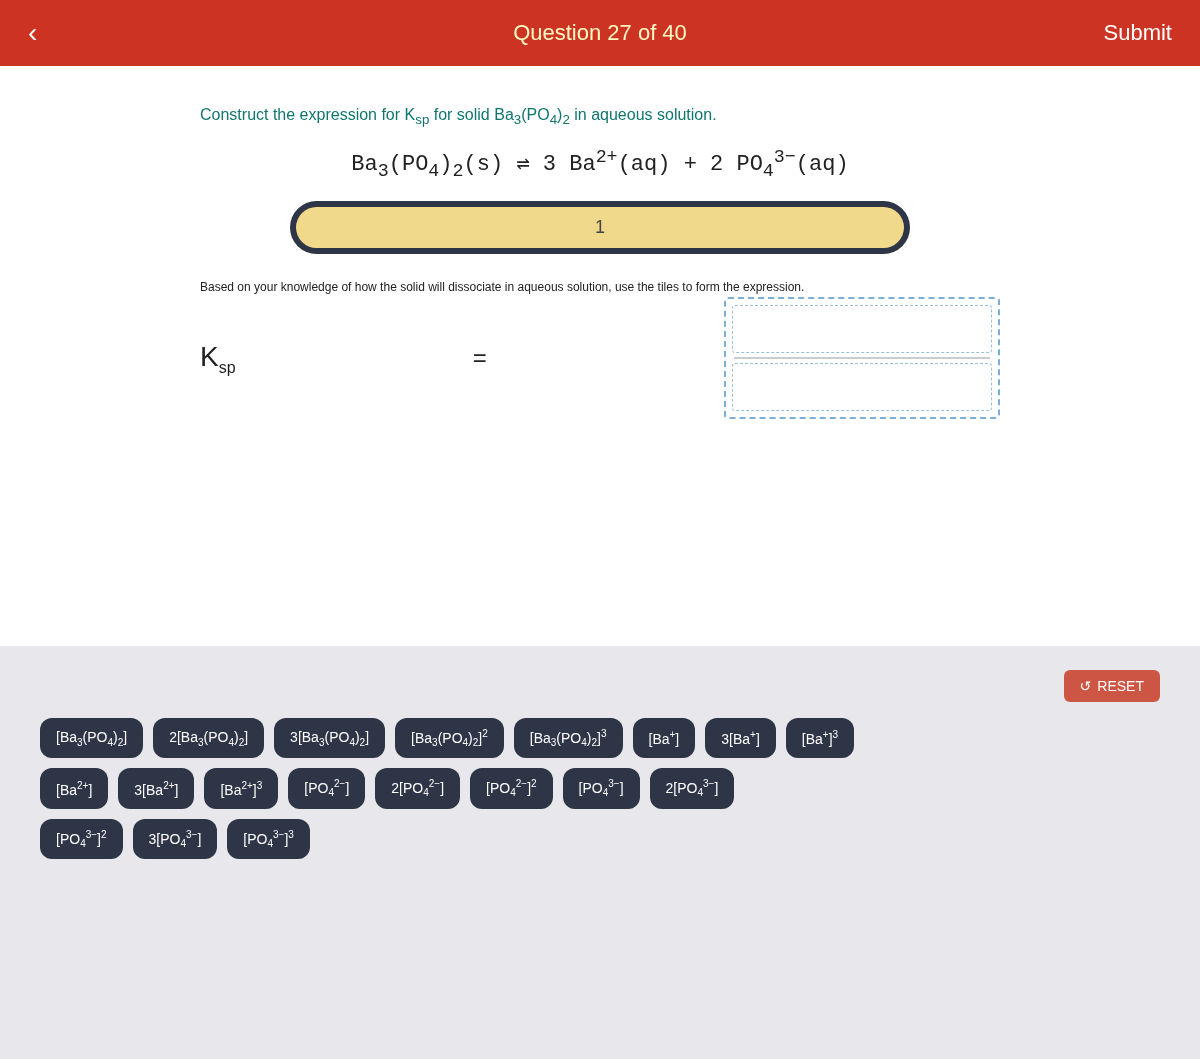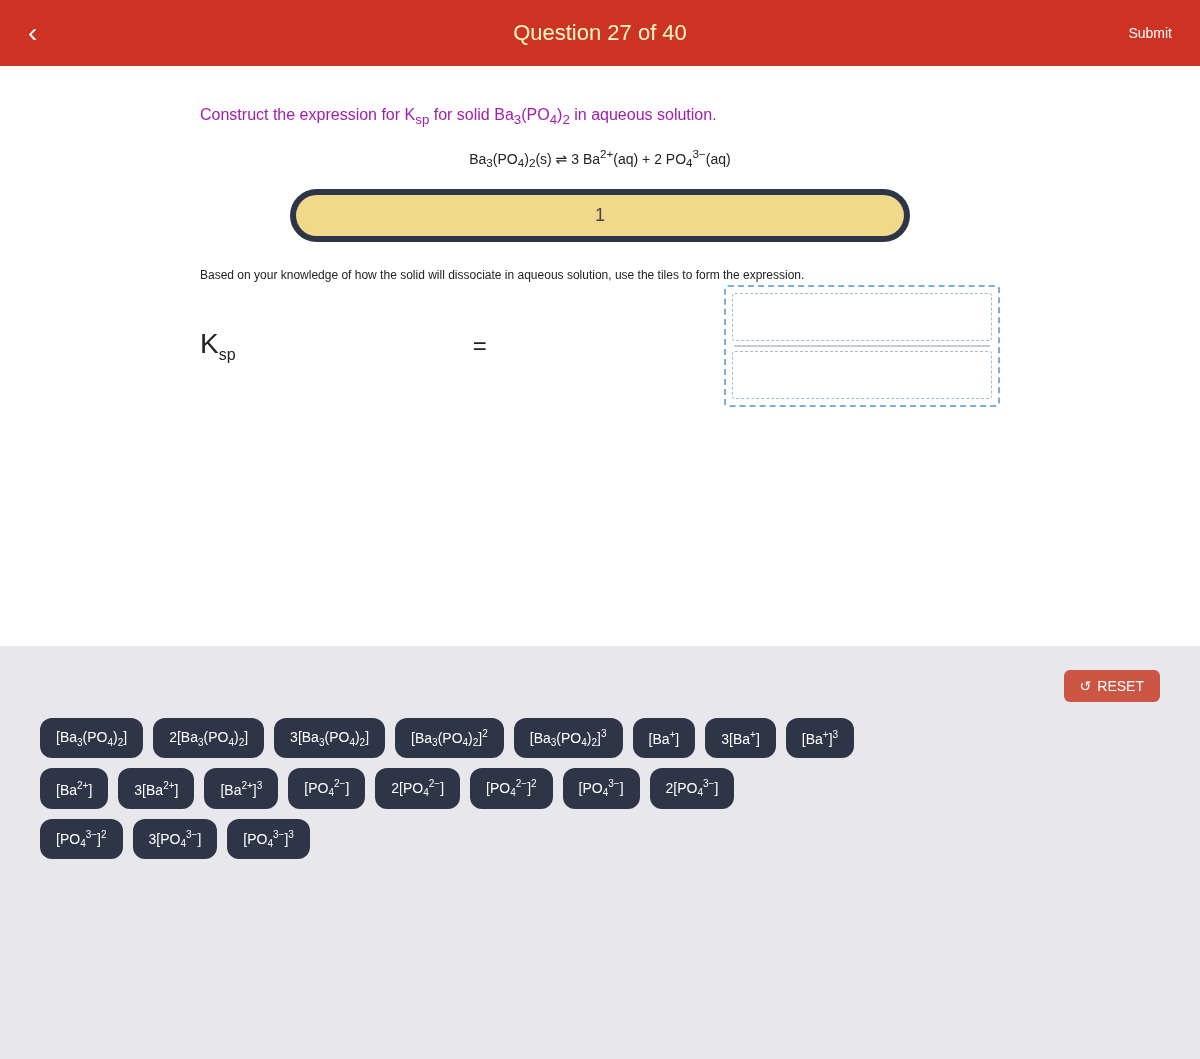--- a/index.html
+++ b/index.html
@@ -27,46 +27,47 @@
       color: white;
       font-size: 28px;
       font-weight: 300;
       background: none;
       border: none;
       cursor: pointer;
       line-height: 1;
     }
     .submit-btn {
       color: white;
-      font-size: 14px;
+      font-size: 22px;
       font-weight: 500;
       background: none;
       border: none;
       cursor: pointer;
     }
 
     
     .content {
       background: white;
       padding: 36px 200px 48px 200px;
       min-height: 580px;
     }
 
     .question-text {
       font-size: 16px;
-      color: #a21caf;
+      color: #0f766e;
       line-height: 1.6;
       margin-bottom: 16px;
     }
 
     .equation {
       text-align: center;
-      font-size: 14px;
+      font-size: 22px;
       color: #222;
       margin-bottom: 20px;
+      font-family: Liberation Mono, monospace;
     }
 
     
     .progress-container {
       background: #2d3547;
       border-radius: 30px;
       padding: 6px;
       margin: 0 auto 24px auto;
       max-width: 620px;
     }

